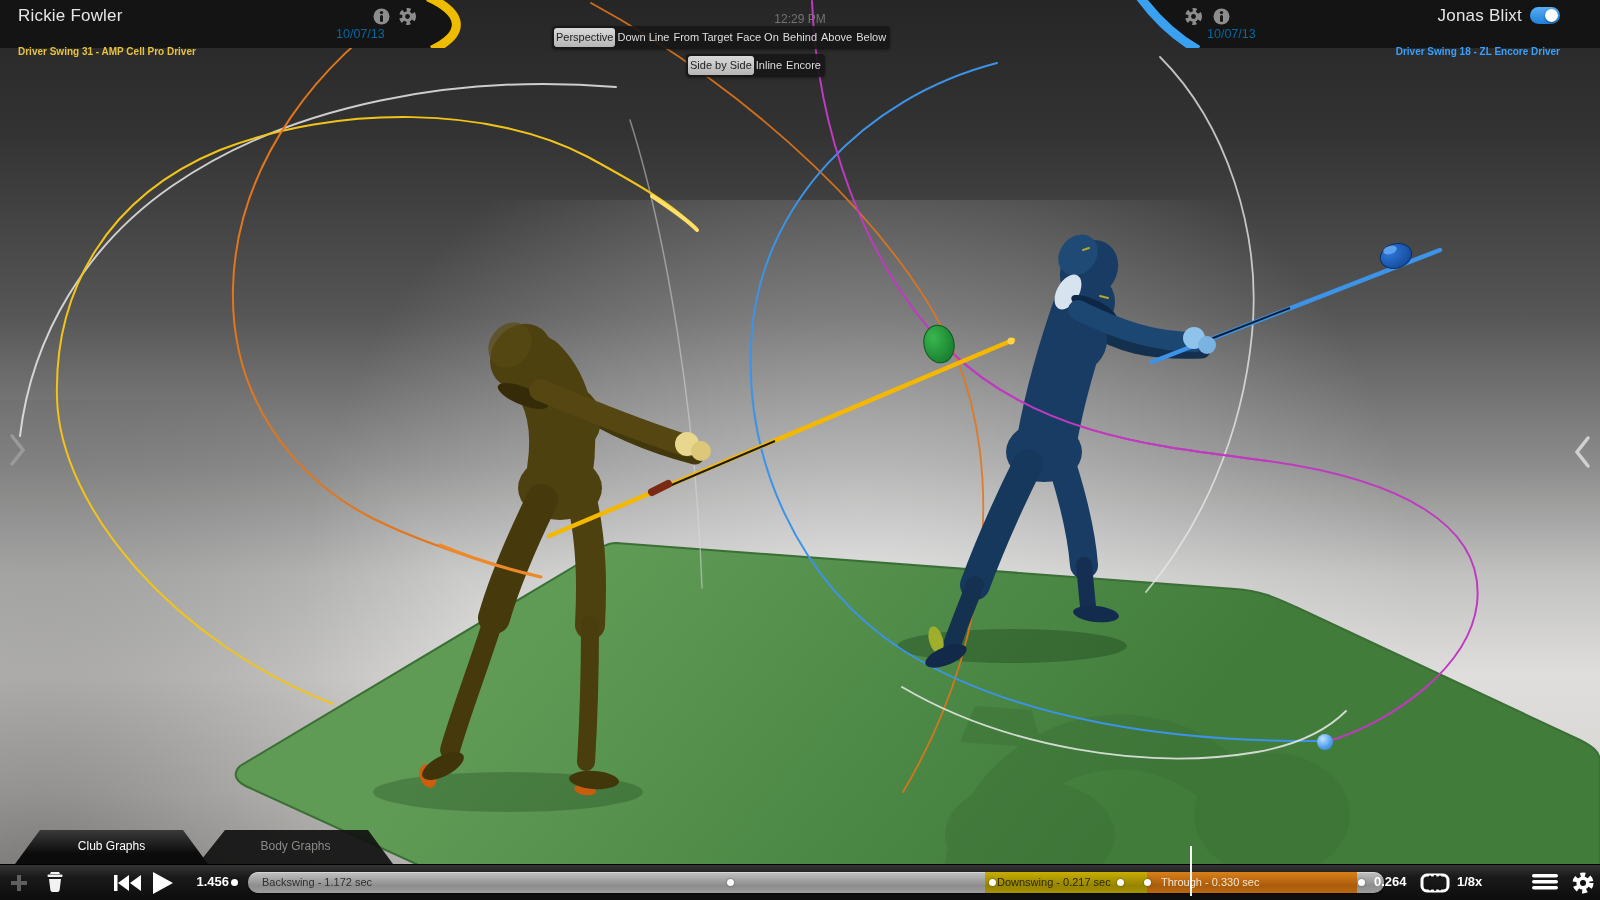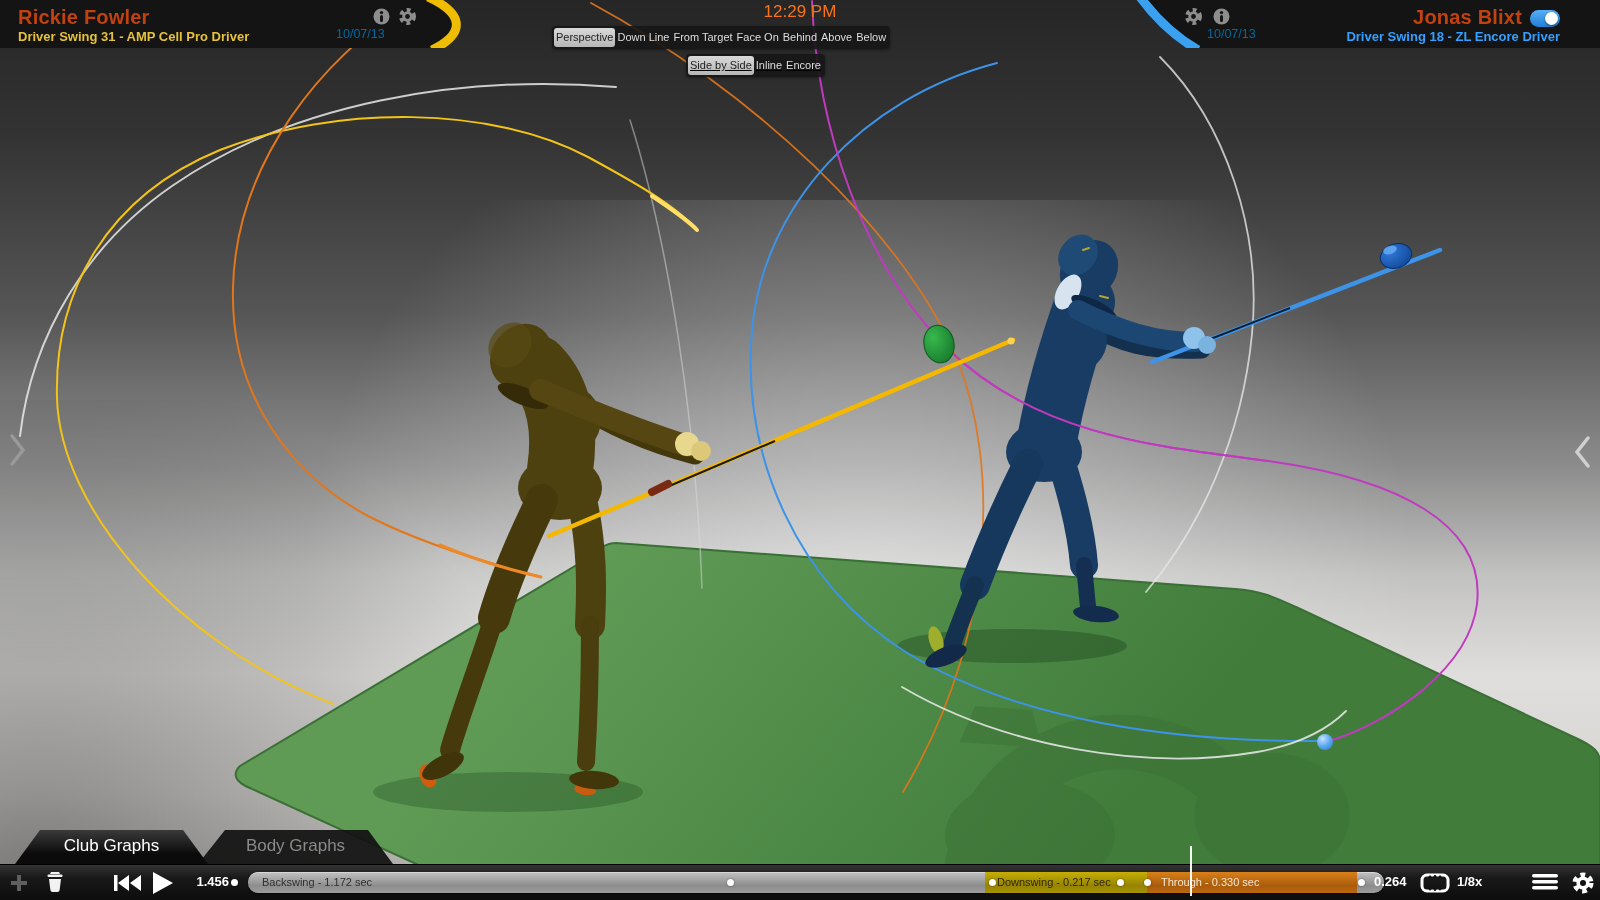--- a/index.html
+++ b/index.html
@@ -2,38 +2,38 @@
 <html><head>
 <meta charset="utf-8">
 <style>
   html,body{margin:0;padding:0;background:#000;}
   body{width:1600px;height:900px;position:relative;overflow:hidden;
        font-family:"Liberation Sans",sans-serif;-webkit-font-smoothing:antialiased;}
   #stage{position:absolute;inset:0;width:1600px;height:900px;}
   .abs{position:absolute;}
   
   .hdr-block{top:0;height:48px;z-index:20;}
-  .hdr-name{font-size:20px;font-weight:bold;color:#c2410c;letter-spacing:.2px;}
-  .hdr-sub{font-size:13px;font-weight:bold;margin-top:0;}
+  .hdr-name{font-size:17px;font-weight:normal;color:#e5e5e5;letter-spacing:.2px;}
+  .hdr-sub{font-size:10px;font-weight:bold;margin-top:20px;}
   .hdr-sub.left{color:#e6c23c;}
   .hdr-sub.right{color:#36a0ff;}
   .hdr-date{font-size:12.5px;color:#0369a1;}
-  .clock{top:2px;left:0;width:1600px;text-align:center;color:#f97316;font-size:17px;z-index:21;}
+  .clock{top:12px;left:0;width:1600px;text-align:center;color:#737373;font-size:12px;z-index:21;}
   .toggle{width:30px;height:17px;border-radius:9px;background:linear-gradient(#58aef5,#1f7fd8);
           position:relative;display:inline-block;vertical-align:-3px;margin-left:8px;}
   .toggle .knob{position:absolute;right:2px;top:2px;width:13px;height:13px;border-radius:50%;
           background:#fff;box-shadow:0 1px 2px rgba(0,0,0,.5);}
   
   .tabbar{background:rgba(22,22,22,.9);border-radius:4px;display:flex;align-items:center;
           height:23px;z-index:22;padding:0 2px;box-shadow:0 1px 3px rgba(0,0,0,.4);}
   .tabbar .tab{color:#dedede;font-size:11px;padding:0 2px;line-height:19px;height:19px;
           border-radius:3px;cursor:default;white-space:nowrap;}
   .tabbar .tab.sel{background:linear-gradient(#d9d9d9,#b6b6b6);color:#1d1d1d;}
   
-  .gtab{top:830px;height:34px;line-height:32px;text-align:center;font-size:17px;z-index:18;}
+  .gtab{top:830px;height:34px;line-height:32px;text-align:center;font-size:12px;z-index:18;}
   .gtab.active{left:15px;width:193px;background:linear-gradient(#3a3a3a,#0b0b0b 70%);color:#fff;
        clip-path:polygon(25px 0,168px 0,193px 100%,0 100%);z-index:19;}
   .gtab.inactive{left:198px;width:195px;background:rgba(18,18,18,.93);color:#8a8a8a;
        clip-path:polygon(27px 0,170px 0,195px 100%,0 100%);}
   
   #bottombar{left:0;top:864px;width:1600px;height:36px;z-index:20;
       background:linear-gradient(#343434,#191919 35%,#0c0c0c);border-top:1px solid #000;}
   #timeline{left:248px;top:872px;width:1109px;height:21px;border-radius:10px;overflow:hidden;
       background:linear-gradient(#c2c2c2,#8d8d8d 65%,#9d9d9d);z-index:21;
       box-shadow:inset 0 1px 0 rgba(255,255,255,.35), 0 1px 2px rgba(0,0,0,.6);padding-left:27px;}
@@ -240,21 +240,21 @@
 <div class="abs tabbar" style="left:552px;top:26px;">
   <div class="tab sel">Perspective</div>
   <div class="tab">Down Line</div>
   <div class="tab">From Target</div>
   <div class="tab">Face On</div>
   <div class="tab">Behind</div>
   <div class="tab">Above</div>
   <div class="tab">Below</div>
 </div>
 
-<div class="abs tabbar" style="left:686px;top:54px;text-decoration:underline;">
+<div class="abs tabbar" style="left:686px;top:54px;">
   <div class="tab sel">Side by Side</div>
   <div class="tab">Inline</div>
   <div class="tab">Encore</div>
 </div>
 
 <svg class="abs" style="left:6px;top:432px;z-index:15;" width="22" height="36">
   <path d="M6,4 L17,18 L6,32" fill="none" stroke="#9a9a9a" stroke-width="3.5" stroke-linecap="round"></path>
 </svg>
 <svg class="abs" style="left:1572px;top:434px;z-index:15;" width="22" height="36">
   <path d="M16,4 L5,18 L16,32" fill="none" stroke="#d0d0d0" stroke-width="3.5" stroke-linecap="round"></path>

